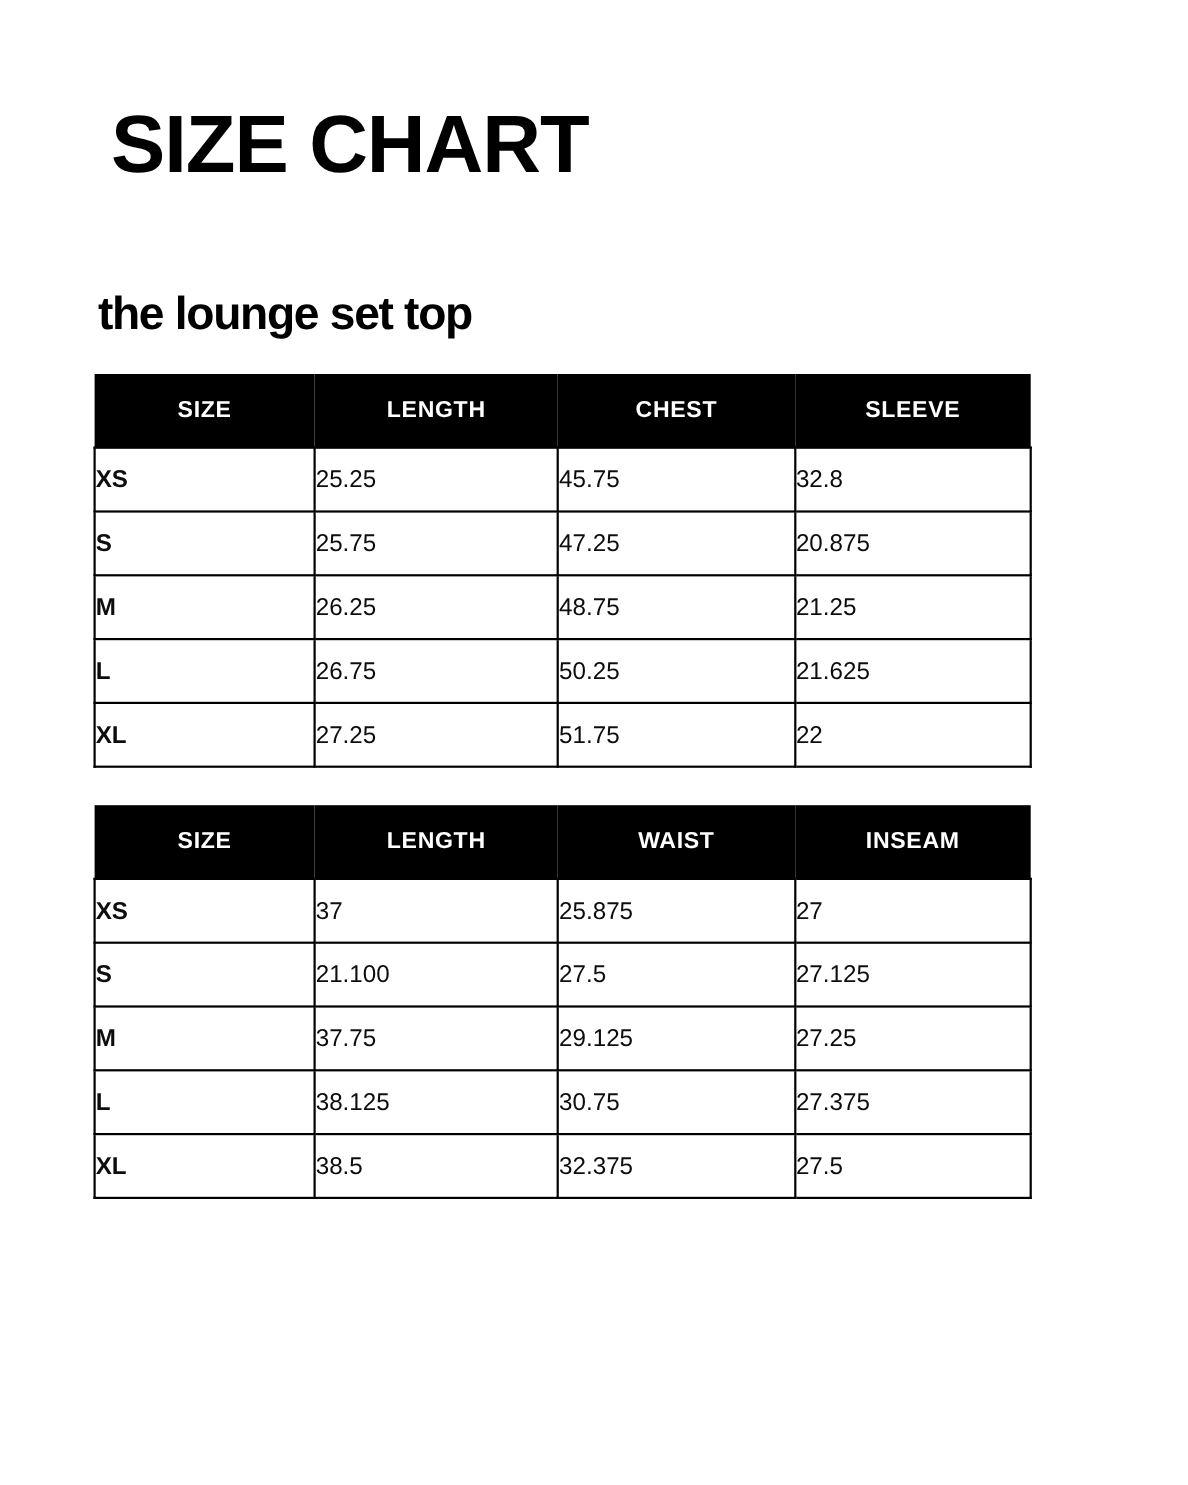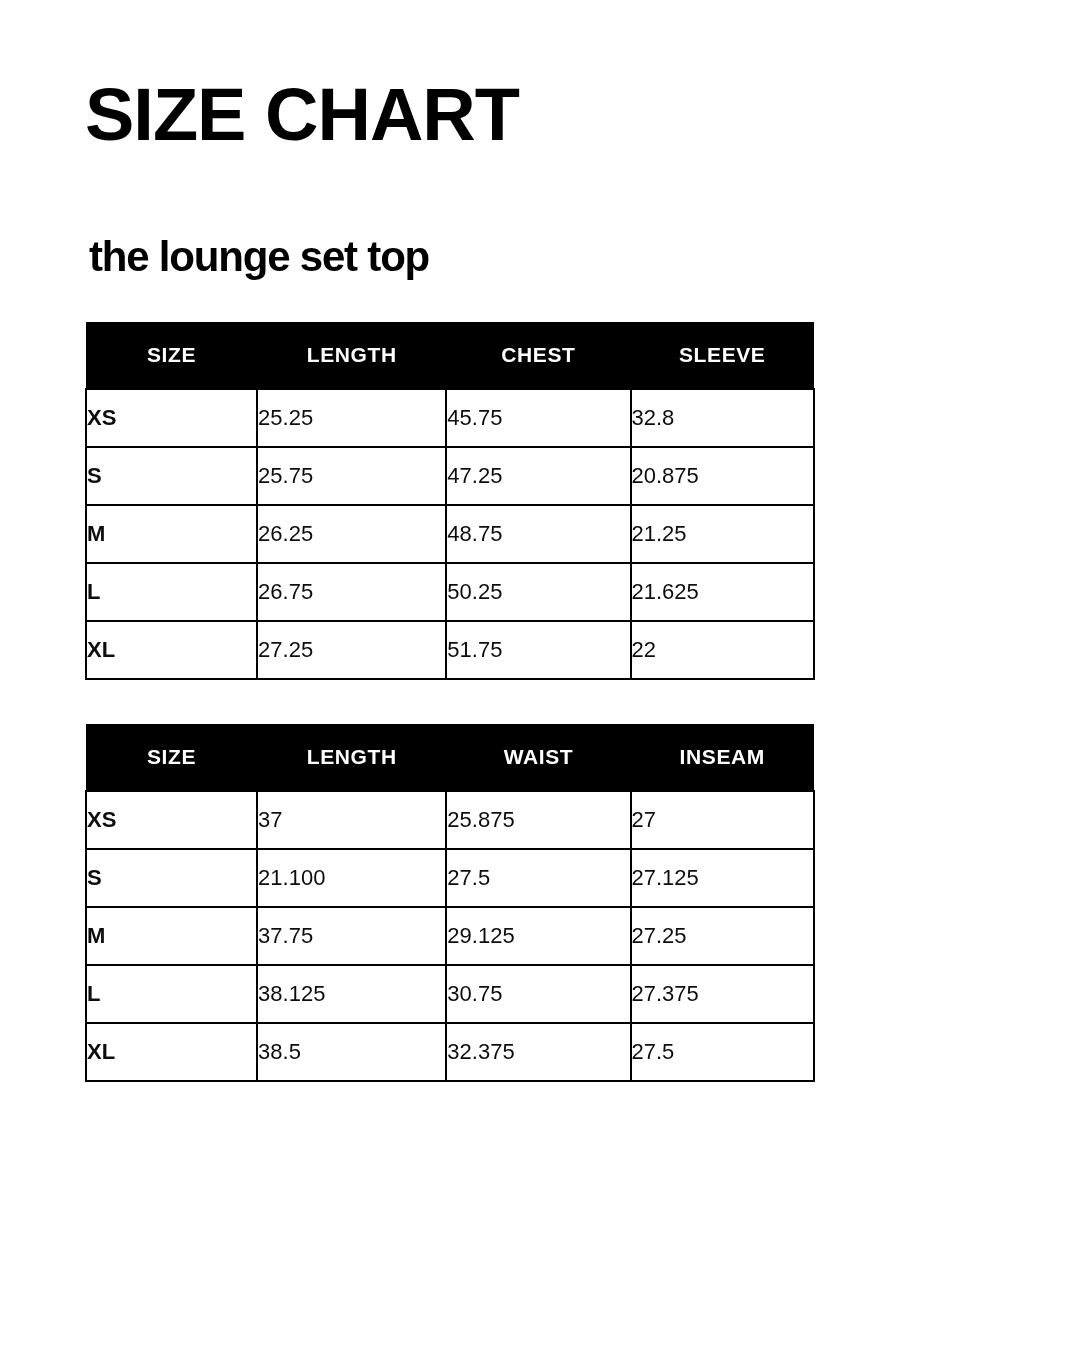--- a/index.html
+++ b/index.html
@@ -19,37 +19,37 @@
     width: 1080px;
     height: 1350px;
     box-sizing: border-box;
     padding: 0 85px;
   }
   .page-title {
     font-size: 74px;
     font-weight: bold;
     letter-spacing: -1px;
     line-height: 1;
-    margin: 0;
+    margin: 16px;
     padding-top: 78px;
   }
   .section-title {
     font-size: 42px;
     font-weight: bold;
     letter-spacing: -1.2px;
     line-height: 1;
     margin: 4px;
   }
   .section-title.top-gap-1 { padding-top: 80px; padding-bottom: 0; }
   .section-title.top-gap-2 { padding-top: 52px; }
 
   table.size-table {
-    width: 730px;
+    width: 853px;
     border-collapse: collapse;
-    margin-top: 44px;
+    margin-top: 34px;
     table-layout: fixed;
   }
   table.size-table th {
     background: #000000;
     color: #ffffff;
     font-size: 21px;
     font-weight: bold;
     letter-spacing: 0.6px;
     padding: 21px 0;
     text-align: center;

